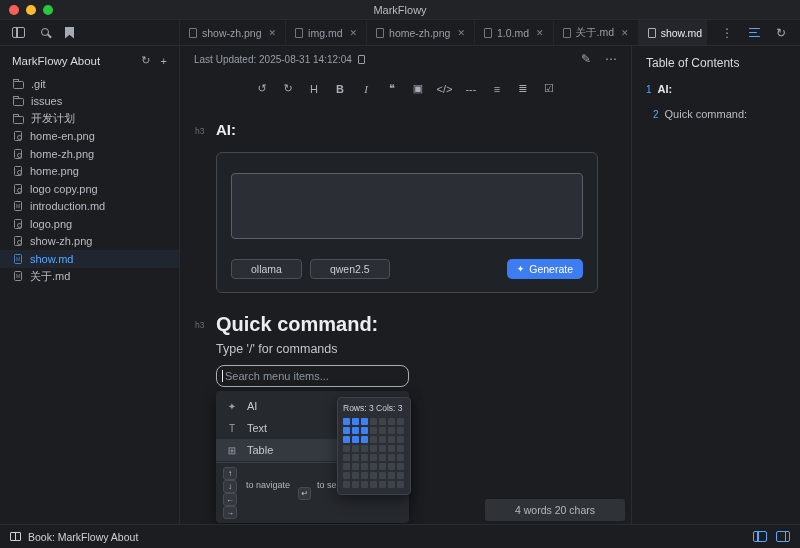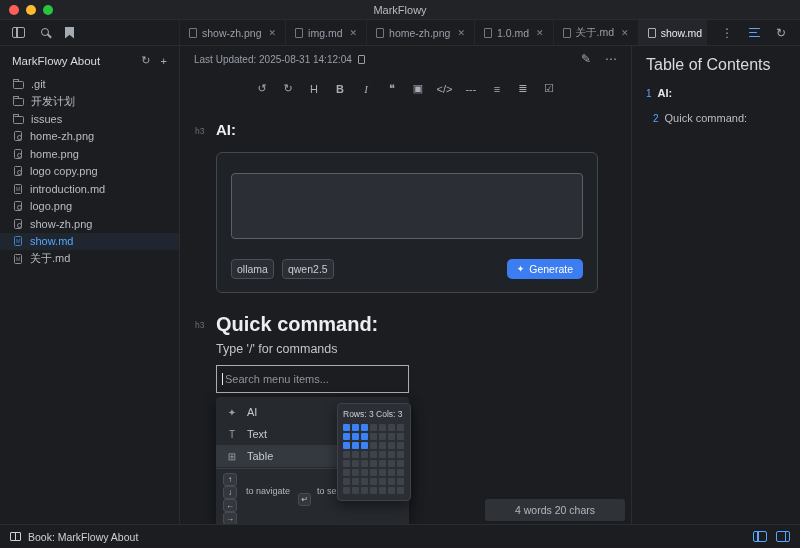--- a/index.html
+++ b/index.html
@@ -62,44 +62,44 @@
   .hrow{position:relative}
   .gutter{position:absolute;left:-21px;top:5px;font-size:8.5px;color:#6a6f77}
   .h-ai{font-size:15px;font-weight:700;color:#eceef1;margin:2px 0 0}
   .h-quick{font-size:20px;font-weight:700;color:#eceef1;margin:0}
   .hrow.quick{margin-top:20px}
   .hrow.quick .gutter{top:7px}
   .panel{margin-top:14px;width:382px;border:1px solid #43474e;border-radius:6px;background:#1f2227;padding:12px 14px 13px;position:relative}
   .panel-label{font-size:11px;font-weight:700;color:#d7dadf}
   .prompt-area{margin-top:8px;height:66px;width:100%;background:#2b2e34;border:1px solid #5b5f67;border-radius:4px;resize:none;outline:none}
   .panel-foot{margin-top:16px;display:flex;align-items:center;gap:8px}
-  .chip{background:#2b2e34;border:1px solid #4b4f57;border-radius:4px;padding:3px 5px;font-size:10.5px;color:#c9ccd2}
+  .chip{background:#2b2e34;border:1px solid #4b4f57;border-radius:4px;padding:3px 19px;font-size:10.5px;color:#c9ccd2}
   .gen-btn{margin-left:auto;background:#3d7df2;color:#fff;font-size:10.5px;border-radius:5px;padding:4px 10px;display:flex;align-items:center;gap:5px;border:none}
   .gen-spark{font-size:9px}
   .hint{margin-top:6px;font-size:12.5px;color:#c2c5cb}
-  .search-box{margin-top:9px;width:193px;height:28px;border:1.5px solid #a8aeb6;border-radius:0;display:flex;align-items:center;padding:0 5px;gap:2px;background:#1b1d21}
+  .search-box{margin-top:9px;width:193px;height:22px;border:1.5px solid #a8aeb6;border-radius:8px;display:flex;align-items:center;padding:0 5px;gap:2px;background:#1b1d21}
   .caret{width:1px;height:12px;background:#e8eaed;flex:0 0 auto}
   .search-input{flex:1;background:transparent;border:none;outline:none;color:#dfe2e6;font-size:11px;font-family:"Liberation Sans",sans-serif;min-width:0;padding:0}
   .search-input::placeholder{color:#8d939b}
   .menu{margin-top:4px;width:193px;height:132px;background:#26292e;border-radius:4px;position:relative;display:flex;flex-direction:column;padding-top:4px;box-shadow:0 5px 14px rgba(0,0,0,.45)}
   .menu-item{display:flex;align-items:center;gap:9px;height:22px;padding:0 10px;font-size:11px;color:#c6c9ce;flex:0 0 auto}
   .menu-item.selected{background:#34383f}
   .mi-ico{width:12px;text-align:center;font-size:10px;color:#9aa0a8}
   .menu-foot{margin-top:auto;border-top:1px solid #3a3d43;display:flex;align-items:center;gap:4px;padding:4px 7px;font-size:9px;color:#b4b8be}
   .key{min-width:13px;height:13px;background:#34373d;border:1px solid #474b52;border-radius:3px;display:flex;align-items:center;justify-content:center;font-size:8px;color:#c9ccd2;padding:0 2px;flex:0 0 auto}
   .foot-txt{margin:0 4px 16px 2px;white-space:nowrap}
   .table-picker{position:absolute;left:121px;top:6px;width:74px;background:#2b2e34;border:1px solid #3d4148;border-radius:4px;padding:5px 5px 6px;box-shadow:0 5px 14px rgba(0,0,0,.45)}
   .picker-label{font-size:8.5px;color:#cdd0d5;margin-bottom:5px;white-space:nowrap}
   .grid{display:grid;grid-template-columns:repeat(7,7px);gap:2px}
   .cell{width:7px;height:7px;background:#3e4249;border-radius:1px}
   .cell.on{background:#3b82f6}
   .wordcount{position:absolute;right:6px;bottom:3px;background:#2f3237;border-radius:3px;padding:5px 30px;font-size:10.5px;color:#b4b8be}
   
   .rightpanel{width:168px;flex:0 0 auto;background:#1b1d21;padding:10px 14px}
-  .toc-title{font-size:16px;color:#d7dadf}
+  .toc-title{font-size:12px;color:#d7dadf}
   .toc-item{display:flex;gap:6px;margin-top:13px;font-size:11px;color:#b9bdc4;align-items:baseline}
   .toc-item.lvl1{padding-left:7px}
   .toc-item.em{color:#e6e8ec;font-weight:700}
   .toc-num{color:#58a6ff;font-size:10px;font-weight:400}
   
   .statusbar{height:24px;flex:0 0 auto;background:#1b1d21;border-top:1px solid #2a2c30;display:flex;align-items:center;gap:7px;padding:0 10px;font-size:10.5px;color:#cdd0d5}
   .book-ico{width:11px;height:9px;border:1px solid #cdd0d5;border-radius:1px;position:relative}
   .book-ico:after{content:"";position:absolute;left:4px;top:0;bottom:0;width:1px;background:#cdd0d5}
   .status-right{margin-left:auto;display:flex;align-items:center;gap:9px}
   .panel-ico{width:14px;height:11px;border:1.5px solid #58a6ff;border-radius:2px;position:relative}
@@ -177,25 +177,29 @@
         <span class="head-ico">↻</span>
         <span class="head-ico">+</span>
       </div>
       <div class="tree">
           <div class="tree-row">
             <span class="ico-folder"></span>
             <span class="tree-label">.git</span>
           </div>
           <div class="tree-row">
             <span class="ico-folder"></span>
+            <span class="tree-label">issues</span>
+          </div>
+          <div class="tree-row">
+            <span class="ico-folder"></span>
             <span class="tree-label">开发计划</span>
           </div>
           <div class="tree-row">
-            <span class="ico-folder"></span>
-            <span class="tree-label">issues</span>
+            <span class="ico-file img"></span>
+            <span class="tree-label">home-en.png</span>
           </div>
           <div class="tree-row">
             <span class="ico-file img"></span>
             <span class="tree-label">home-zh.png</span>
           </div>
           <div class="tree-row">
             <span class="ico-file img"></span>
             <span class="tree-label">home.png</span>
           </div>
           <div class="tree-row">

